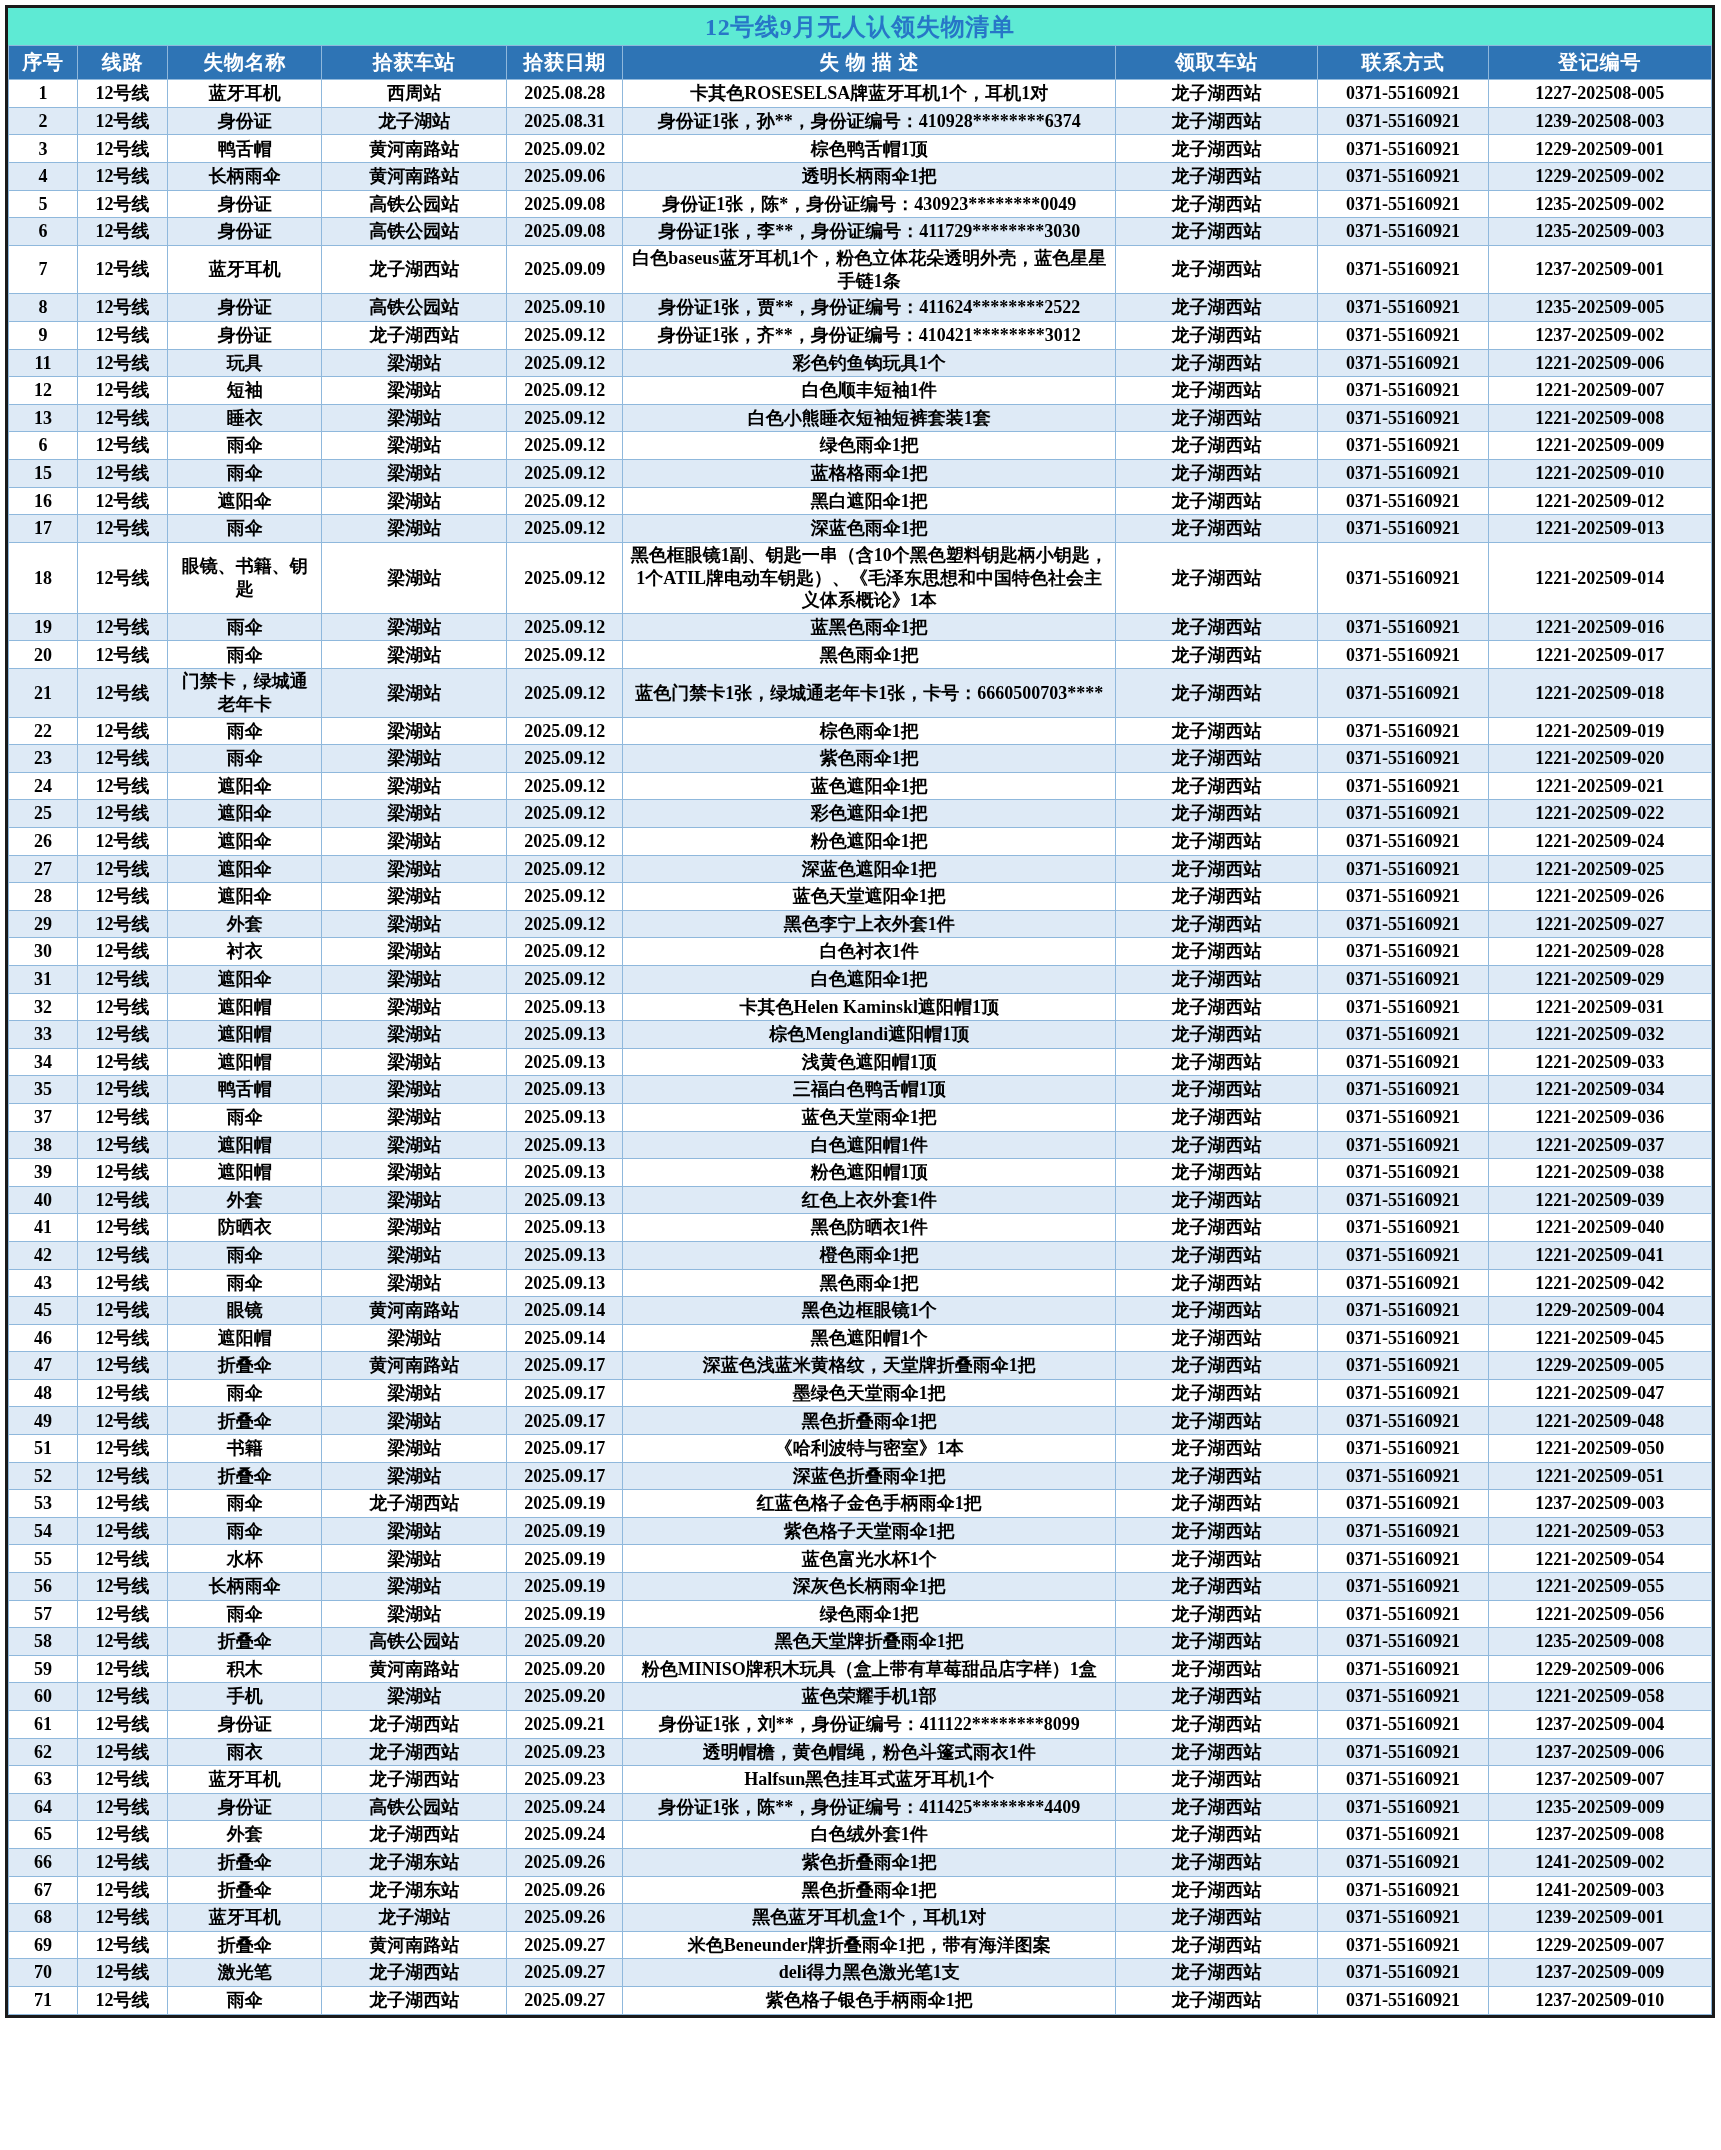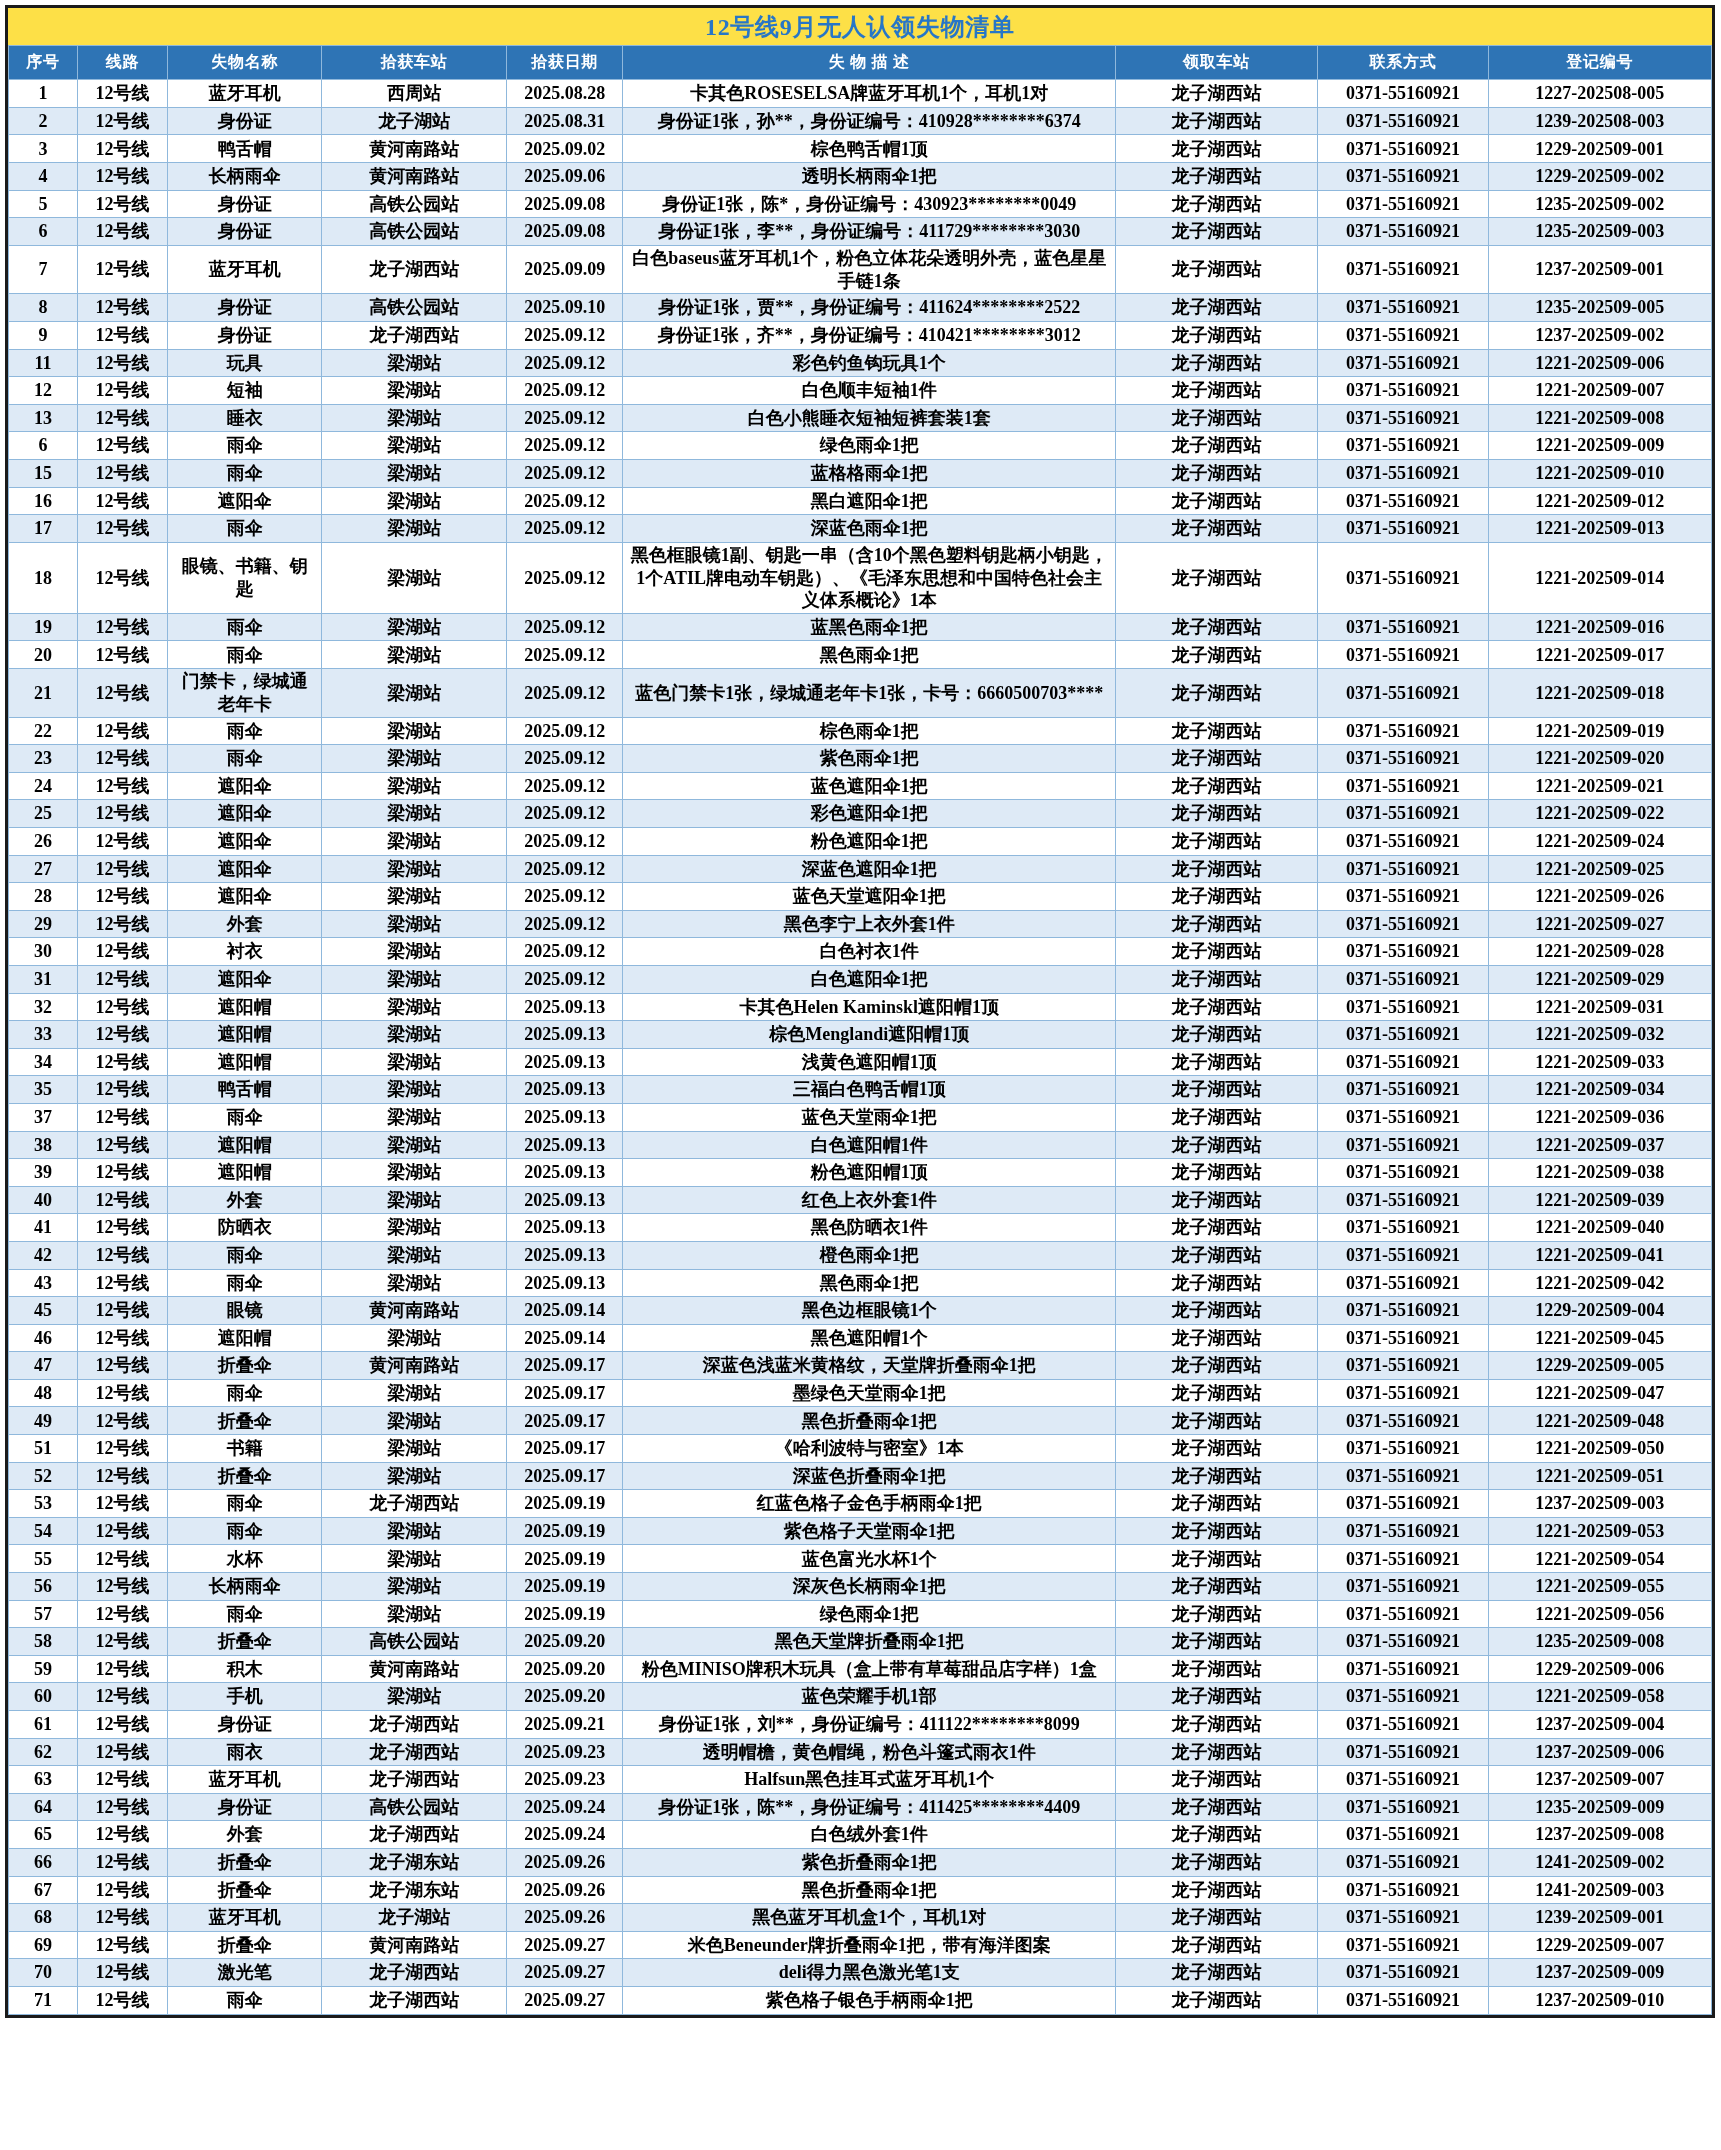--- a/index.html
+++ b/index.html
@@ -4,25 +4,25 @@
 <style>
   :root{
     --title:#2776C7; --header-bg:#2E74B5; --header-text:#FFFFFF;
     --row-even-bg:#DEEAF6; --row-odd-bg:#FFFFFF;
     --grid-line:#8FB8DC; --outer-border:#1A1A1A; --cell-text:#000000;
   }
   html,body{margin:0;padding:0;}
   body{width:1721px;height:2151px;background:#FFFFFF;
        font-family:"Liberation Serif","DejaVu Serif",serif;}
   .page{width:1721px;height:2151px;overflow:hidden;background:#FFFFFF;box-sizing:border-box;padding:5.2px 6.5px 0 5.2px;}
-  .sheet{border:3.3px solid var(--outer-border);background:#fde047;}
+  .sheet{border:3.3px solid var(--outer-border);background:#5eead4;}
   .title{Text-align:center;text-align:center;color:var(--title);font-weight:bold;
          font-size:24px;line-height:1.0;padding:7.2px 0 5.9px 0;letter-spacing:0.7px;}
   table{width:100%;border-collapse:collapse;table-layout:fixed;}
-  th{background:var(--header-bg);color:var(--header-text);font-size:16px;font-weight:bold;
+  th{background:var(--header-bg);color:var(--header-text);font-size:20px;font-weight:bold;
      height:33px;border:1.3px solid var(--grid-line);padding:0 2.6px;letter-spacing:0.7px;}
   td{color:var(--cell-text);font-size:18px;font-weight:bold;text-align:center;vertical-align:middle;
      border:1.3px solid var(--grid-line);padding:1.3px 6.5px;line-height:1.25;height:24px;
      word-wrap:break-word;overflow-wrap:break-word;}
   tbody tr:nth-child(odd){background:var(--row-odd-bg);}
   tbody tr:nth-child(even){background:var(--row-even-bg);}
   col.c0{width:4.0%} col.c1{width:5.3%} col.c2{width:9.0%} col.c3{width:10.8%}
   col.c4{width:6.8%} col.c5{width:28.8%} col.c6{width:11.8%} col.c7{width:10.0%} col.c8{width:13.0%}
 </style>
 </head>

